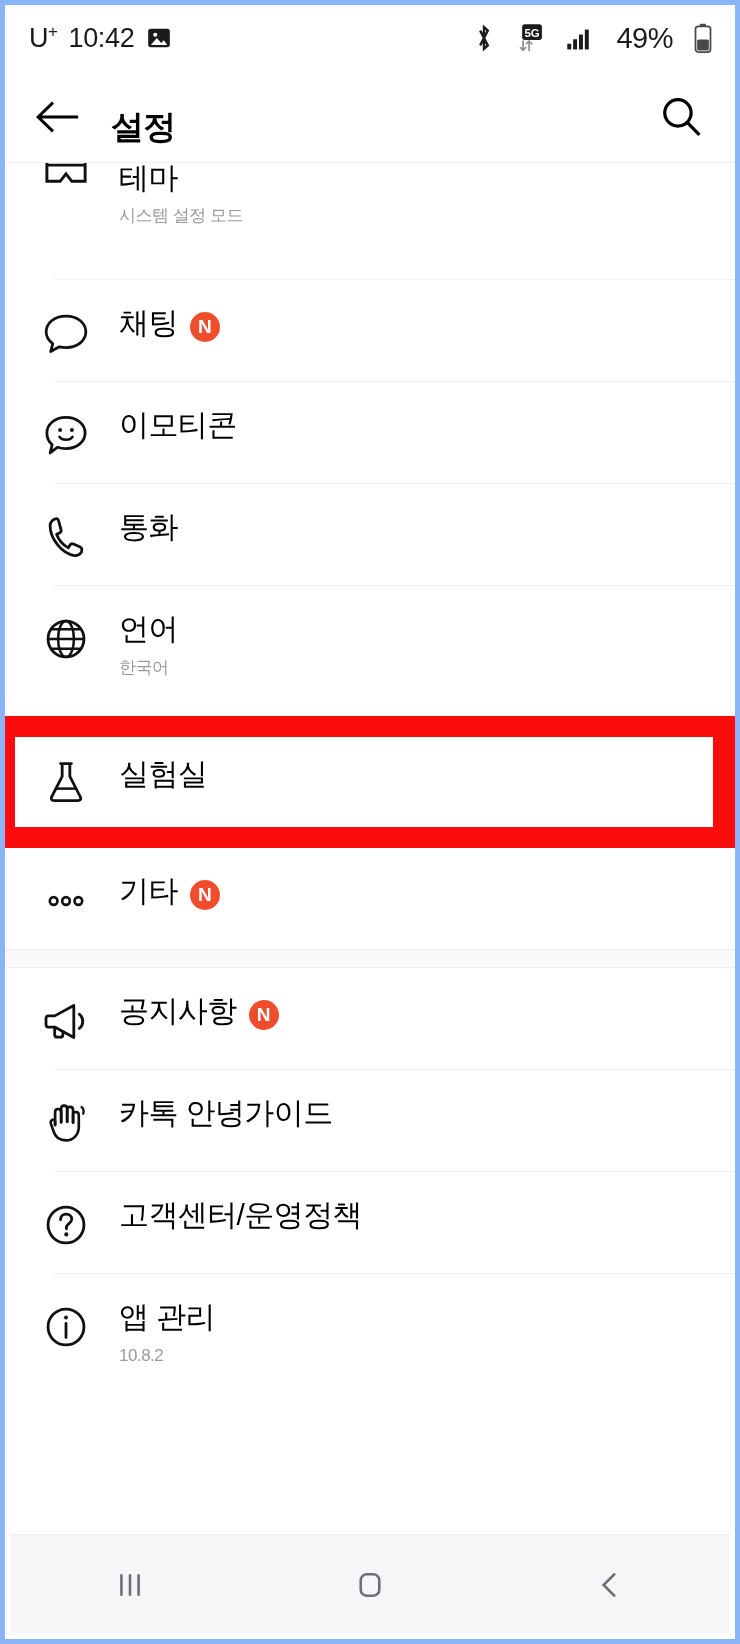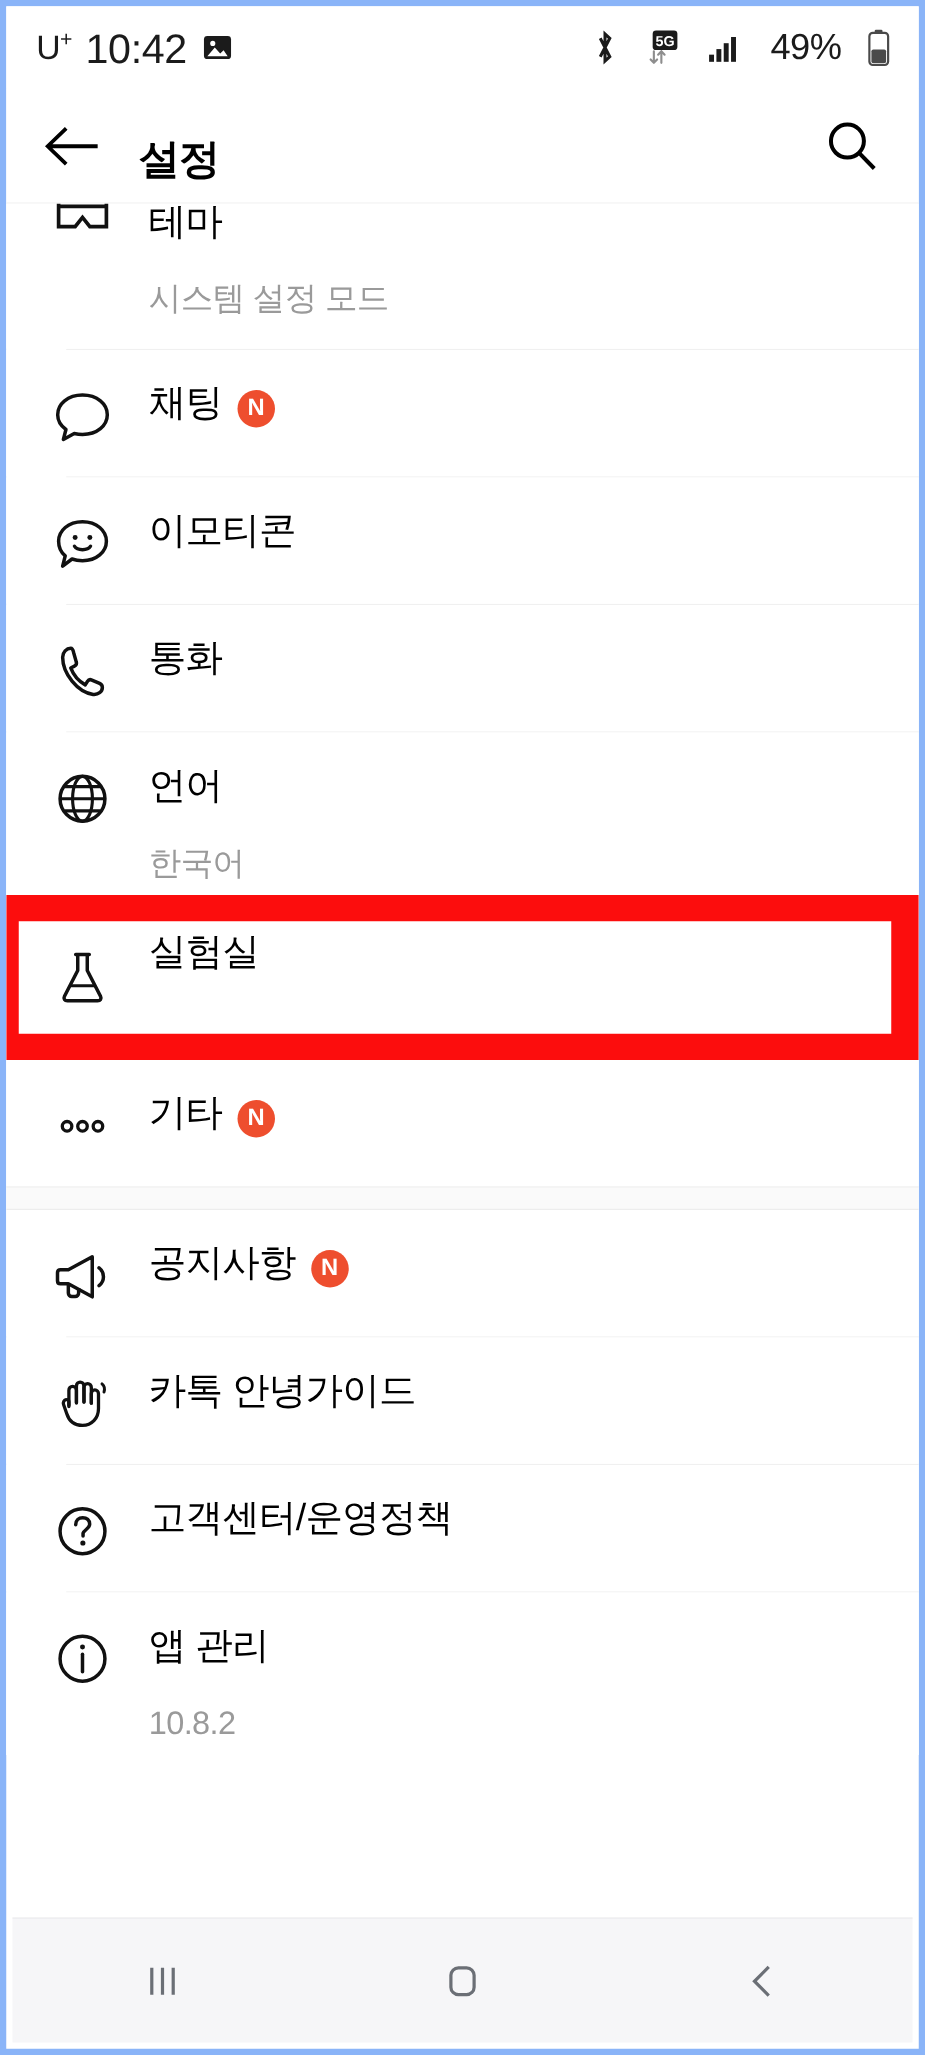--- a/index.html
+++ b/index.html
@@ -48,21 +48,21 @@
     font-weight: 400;
     position: relative;
     line-height: 1;
   }
   .carrier sup {
     font-size: 17px;
     vertical-align: super;
     line-height: 0;
   }
   .sb-time {
-    font-size: 33px;
+    font-size: 27px;
     letter-spacing: -0.3px;
     line-height: 1;
     text-align: right;
   }
   .sb-right {
     display: flex;
     align-items: center;
     gap: 20px;
   }
   .batt-pct {
@@ -144,24 +144,24 @@
     align-items: flex-end;
     gap: 12px;
   }
   .row-title {
     font-size: 30px;
     color: #000000;
     letter-spacing: -0.6px;
     line-height: 1.25;
   }
   .row-sub {
-    font-size: 26px;
+    font-size: 17px;
     color: #9a9a9a;
     letter-spacing: -0.5px;
-    margin-top: 27px;
+    margin-top: 10px;
     line-height: 1.2;
   }
   .badge-n {
     width: 30px;
     height: 30px;
     border-radius: 50%;
     background: #ee4e2e;
     color: #ffffff;
     font-size: 19px;
     font-weight: 700;
@@ -203,21 +203,21 @@
     padding: 21px 22px 21px 10px;
     box-sizing: border-box;
     background: #fc0d0d;
   }
   .highlight-wrap .row {
     min-height: 90px;
     padding-left: 20px;
     background: #ffffff;
   }
   .highlight-wrap .row .icon-cell { padding-top: 20px; }
-  .highlight-wrap .row .text-cell { padding-top: 6px; }
+  .highlight-wrap .row .text-cell { padding-top: 18px; }
 
   
   .navbar {
     position: absolute;
     left: 5px;
     right: 5px;
     bottom: 5px;
     height: 99px;
     background: #f6f6f8;
     display: flex;

